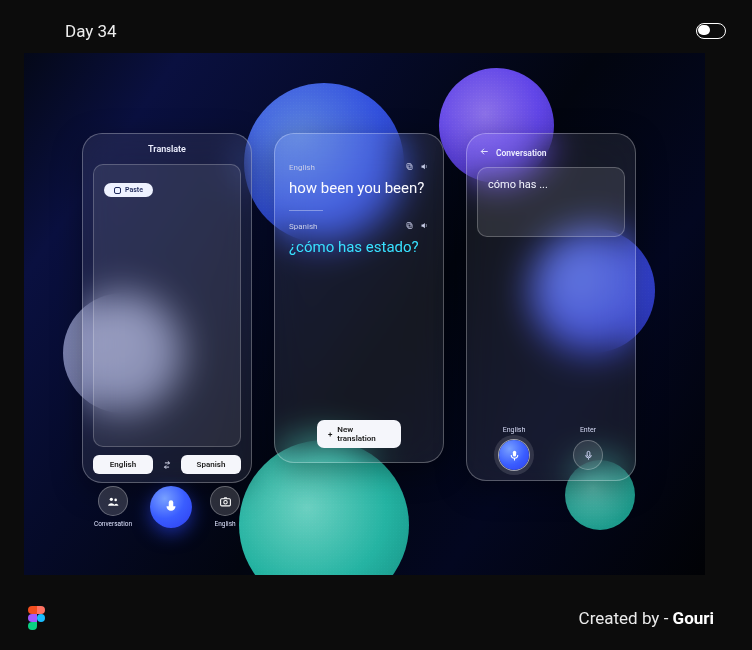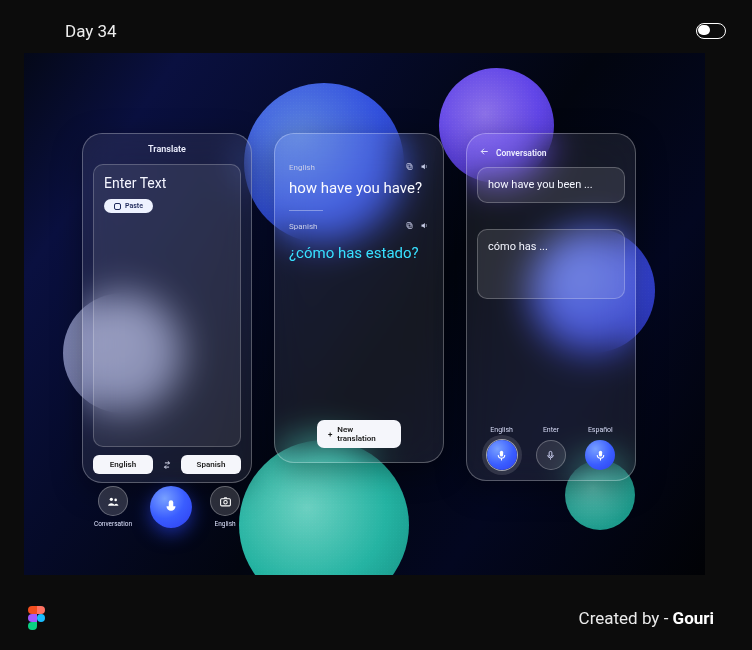--- a/index.html
+++ b/index.html
@@ -113,21 +113,21 @@
     border: none; box-shadow: 0 6px 18px rgba(42,71,255,.55);
   }
   .act-label { font-size: 6.5px; color: #dfe4ff; }
 
   
   .c2 { height: 330px; padding: 28px 14px 14px; }
   .sec-label { display:flex; justify-content:space-between; align-items:center; font-size: 8px; color: #c9cee8; }
   .mini-icons { display:flex; gap:6px; color:#c9cee8; font-size:9px; }
   .src-text { font-size: 15px; line-height: 1.25; color: #fbfbff; margin: 6px 0 12px; font-weight: 400; }
   .divider { height: 1px; background: rgba(255,255,255,0.35); margin: 0 0 10px; width: 34px; }
-  .dst-text { font-size: 15px; line-height: 1.25; margin: 12px 0 0; font-weight: 400; }
+  .dst-text { font-size: 15px; line-height: 1.25; margin: 6px 0 0; font-weight: 400; }
   .new-trans {
     position: absolute; bottom: 14px; left: 50%; transform: translateX(-50%);
     background: #f5f6fb; color: #1a1a1a; font-size: 8px; font-weight: 600;
     padding: 5px 11px; border-radius: 7px; display:flex; align-items:center; gap:5px;
   }
 
   
   .c3 { height: 348px; padding: 10px 10px 10px; }
   .c3-head { display:flex; align-items:center; gap:6px; font-size: 8.5px; font-weight:600; color:#eef0ff; padding: 2px 2px 8px; }
   .bubble {
@@ -187,21 +187,20 @@
   <div class="orb teal noise"></div>
   <div class="orb pale noise"></div>
   <div class="orb blue3 noise"></div>
   <div class="orb teal2 noise"></div>
 
   <div class="cards">
 
     <div class="card c1">
       <div class="c1-head">Translate</div>
       <div class="c1-body">
-        <div class="enter-text">Enter Text</div>
         <div class="paste-chip">
           <span class="pic"></span>
           <span>Paste</span>
         </div>
       </div>
       <div class="lang-row">
         <div class="lang-pill">English</div>
         <div class="swap">
           <svg class="svg" viewBox="0 0 24 24" fill="none" stroke="currentColor" stroke-width="2.2">
               <path d="M7 7h11M14 3l4 4-4 4M17 17H6m4 4l-4-4 4-4"></path>
@@ -250,21 +249,21 @@
           <span><svg class="svg" viewBox="0 0 24 24" fill="none" stroke="currentColor" stroke-width="2">
                 <rect x="8" y="8" width="11" height="12" rx="2"></rect>
                 <rect x="5" y="4" width="11" height="12" rx="2"></rect>
               </svg></span>
           <span><svg class="svg" viewBox="0 0 24 24" fill="currentColor">
                 <path d="M4 9v6h4l5 4V5L8 9H4z"></path>
                 <path d="M16 8c1.5 1 1.5 7 0 8" fill="none" stroke="currentColor" stroke-width="1.6"></path>
               </svg></span>
         </span>
       </div>
-      <div class="src-text">how have you have?</div>
+      <div class="src-text">how been you been?</div>
       <div class="divider"></div>
       <div class="sec-label">
         <span>Spanish</span>
         <span class="mini-icons">
           <span><svg class="svg" viewBox="0 0 24 24" fill="none" stroke="currentColor" stroke-width="2">
                 <rect x="8" y="8" width="11" height="12" rx="2"></rect>
                 <rect x="5" y="4" width="11" height="12" rx="2"></rect>
               </svg></span>
           <span><svg class="svg" viewBox="0 0 24 24" fill="currentColor">
                 <path d="M4 9v6h4l5 4V5L8 9H4z"></path>
@@ -279,48 +278,38 @@
       </div>
     </div>
 
     <div class="card c3">
       <div class="c3-head">
         <span><svg class="svg" style="width:11px;height:11px" viewBox="0 0 24 24" fill="none" stroke="currentColor" stroke-width="2">
               <path d="M19 12H5m6-6l-6 6 6 6"></path>
             </svg></span>
         <span>Conversation</span>
       </div>
-      <div class="bubble">how have you been ...</div>
       <div class="bubble short">cómo has ...</div>
 
       <div class="mic-row">
         <div class="mic-col">
           <div class="ml">English</div>
           <div class="mic-circle active-ring">
             <svg class="svg" viewBox="0 0 24 24" fill="currentColor">
                 <rect x="9" y="3" width="6" height="11" rx="3"></rect>
                 <path d="M6 11a6 6 0 0 0 12 0M12 18v3" fill="none" stroke="currentColor" stroke-width="2"></path>
               </svg>
           </div>
         </div>
         <div class="mic-col">
           <div class="ml">Enter</div>
           <div class="mic-circle outline">
             <svg class="svg" viewBox="0 0 24 24" fill="none" stroke="currentColor" stroke-width="2">
                 <rect x="9" y="3" width="6" height="11" rx="3"></rect>
                 <path d="M6 11a6 6 0 0 0 12 0M12 18v3"></path>
-              </svg>
-          </div>
-        </div>
-        <div class="mic-col">
-          <div class="ml">Español</div>
-          <div class="mic-circle">
-            <svg class="svg" viewBox="0 0 24 24" fill="currentColor">
-                <rect x="9" y="3" width="6" height="11" rx="3"></rect>
-                <path d="M6 11a6 6 0 0 0 12 0M12 18v3" fill="none" stroke="currentColor" stroke-width="2"></path>
               </svg>
           </div>
         </div>
       </div>
     </div>
 
   </div>
 </div>
 
 <div class="footer">

